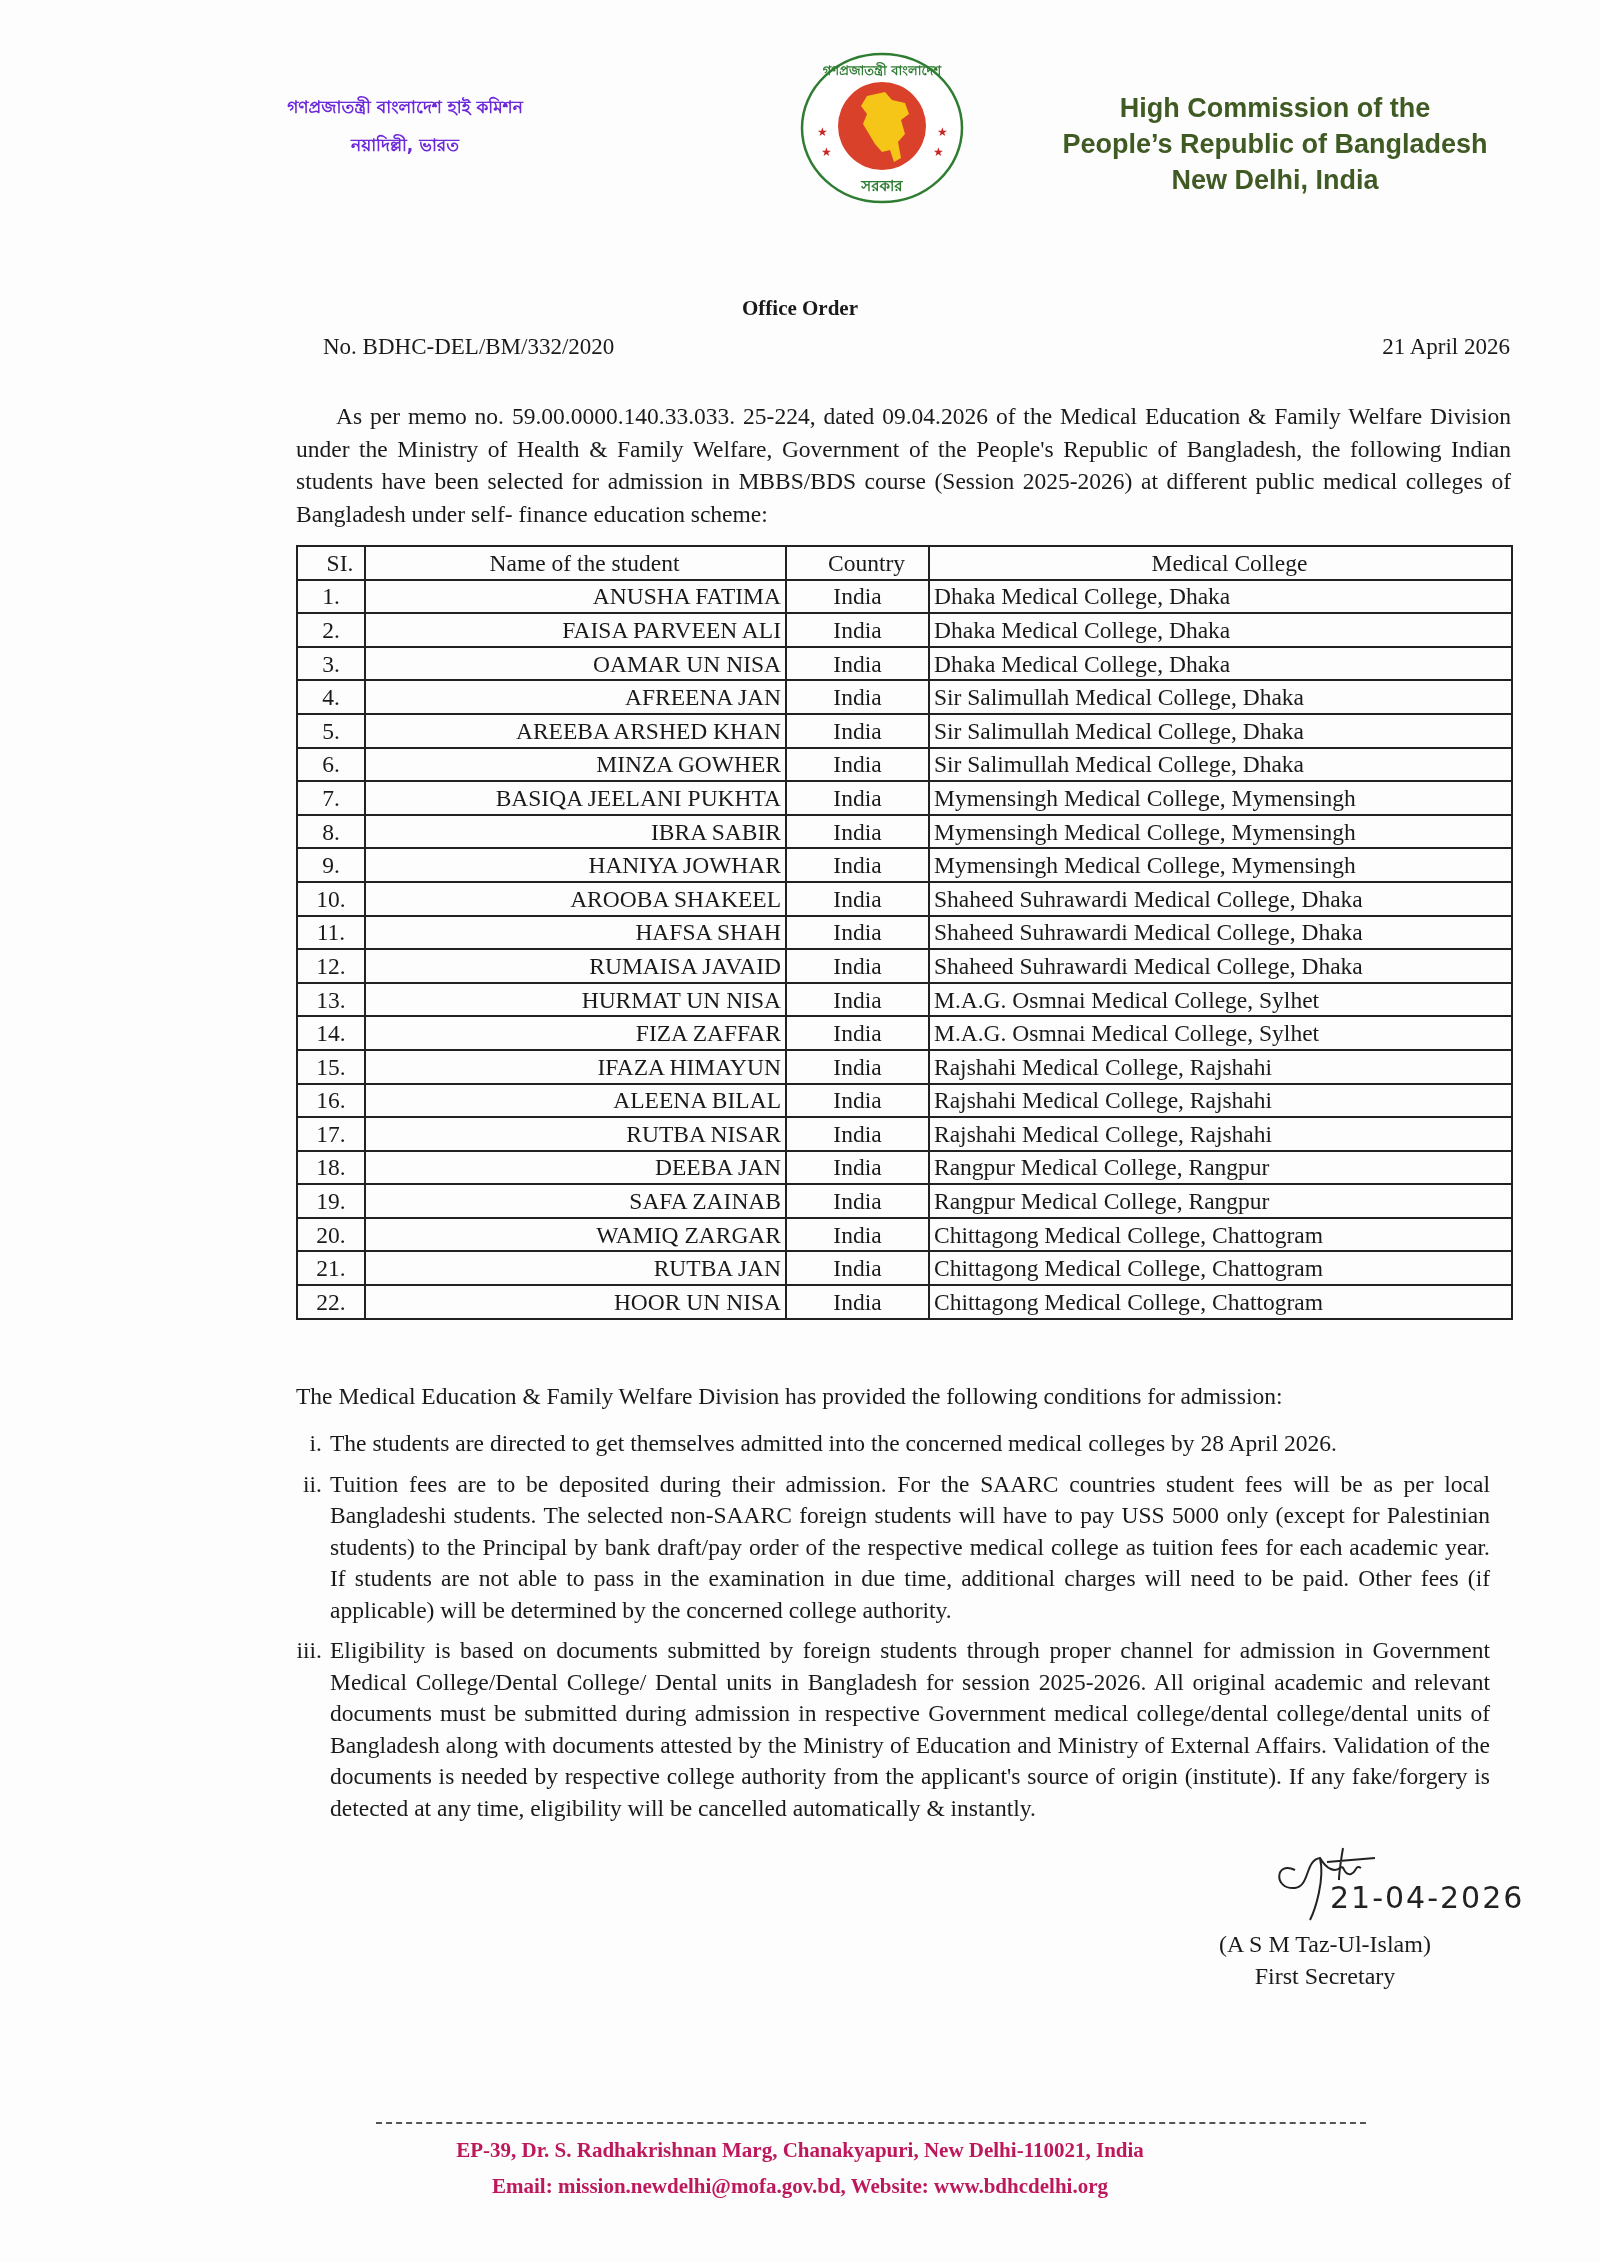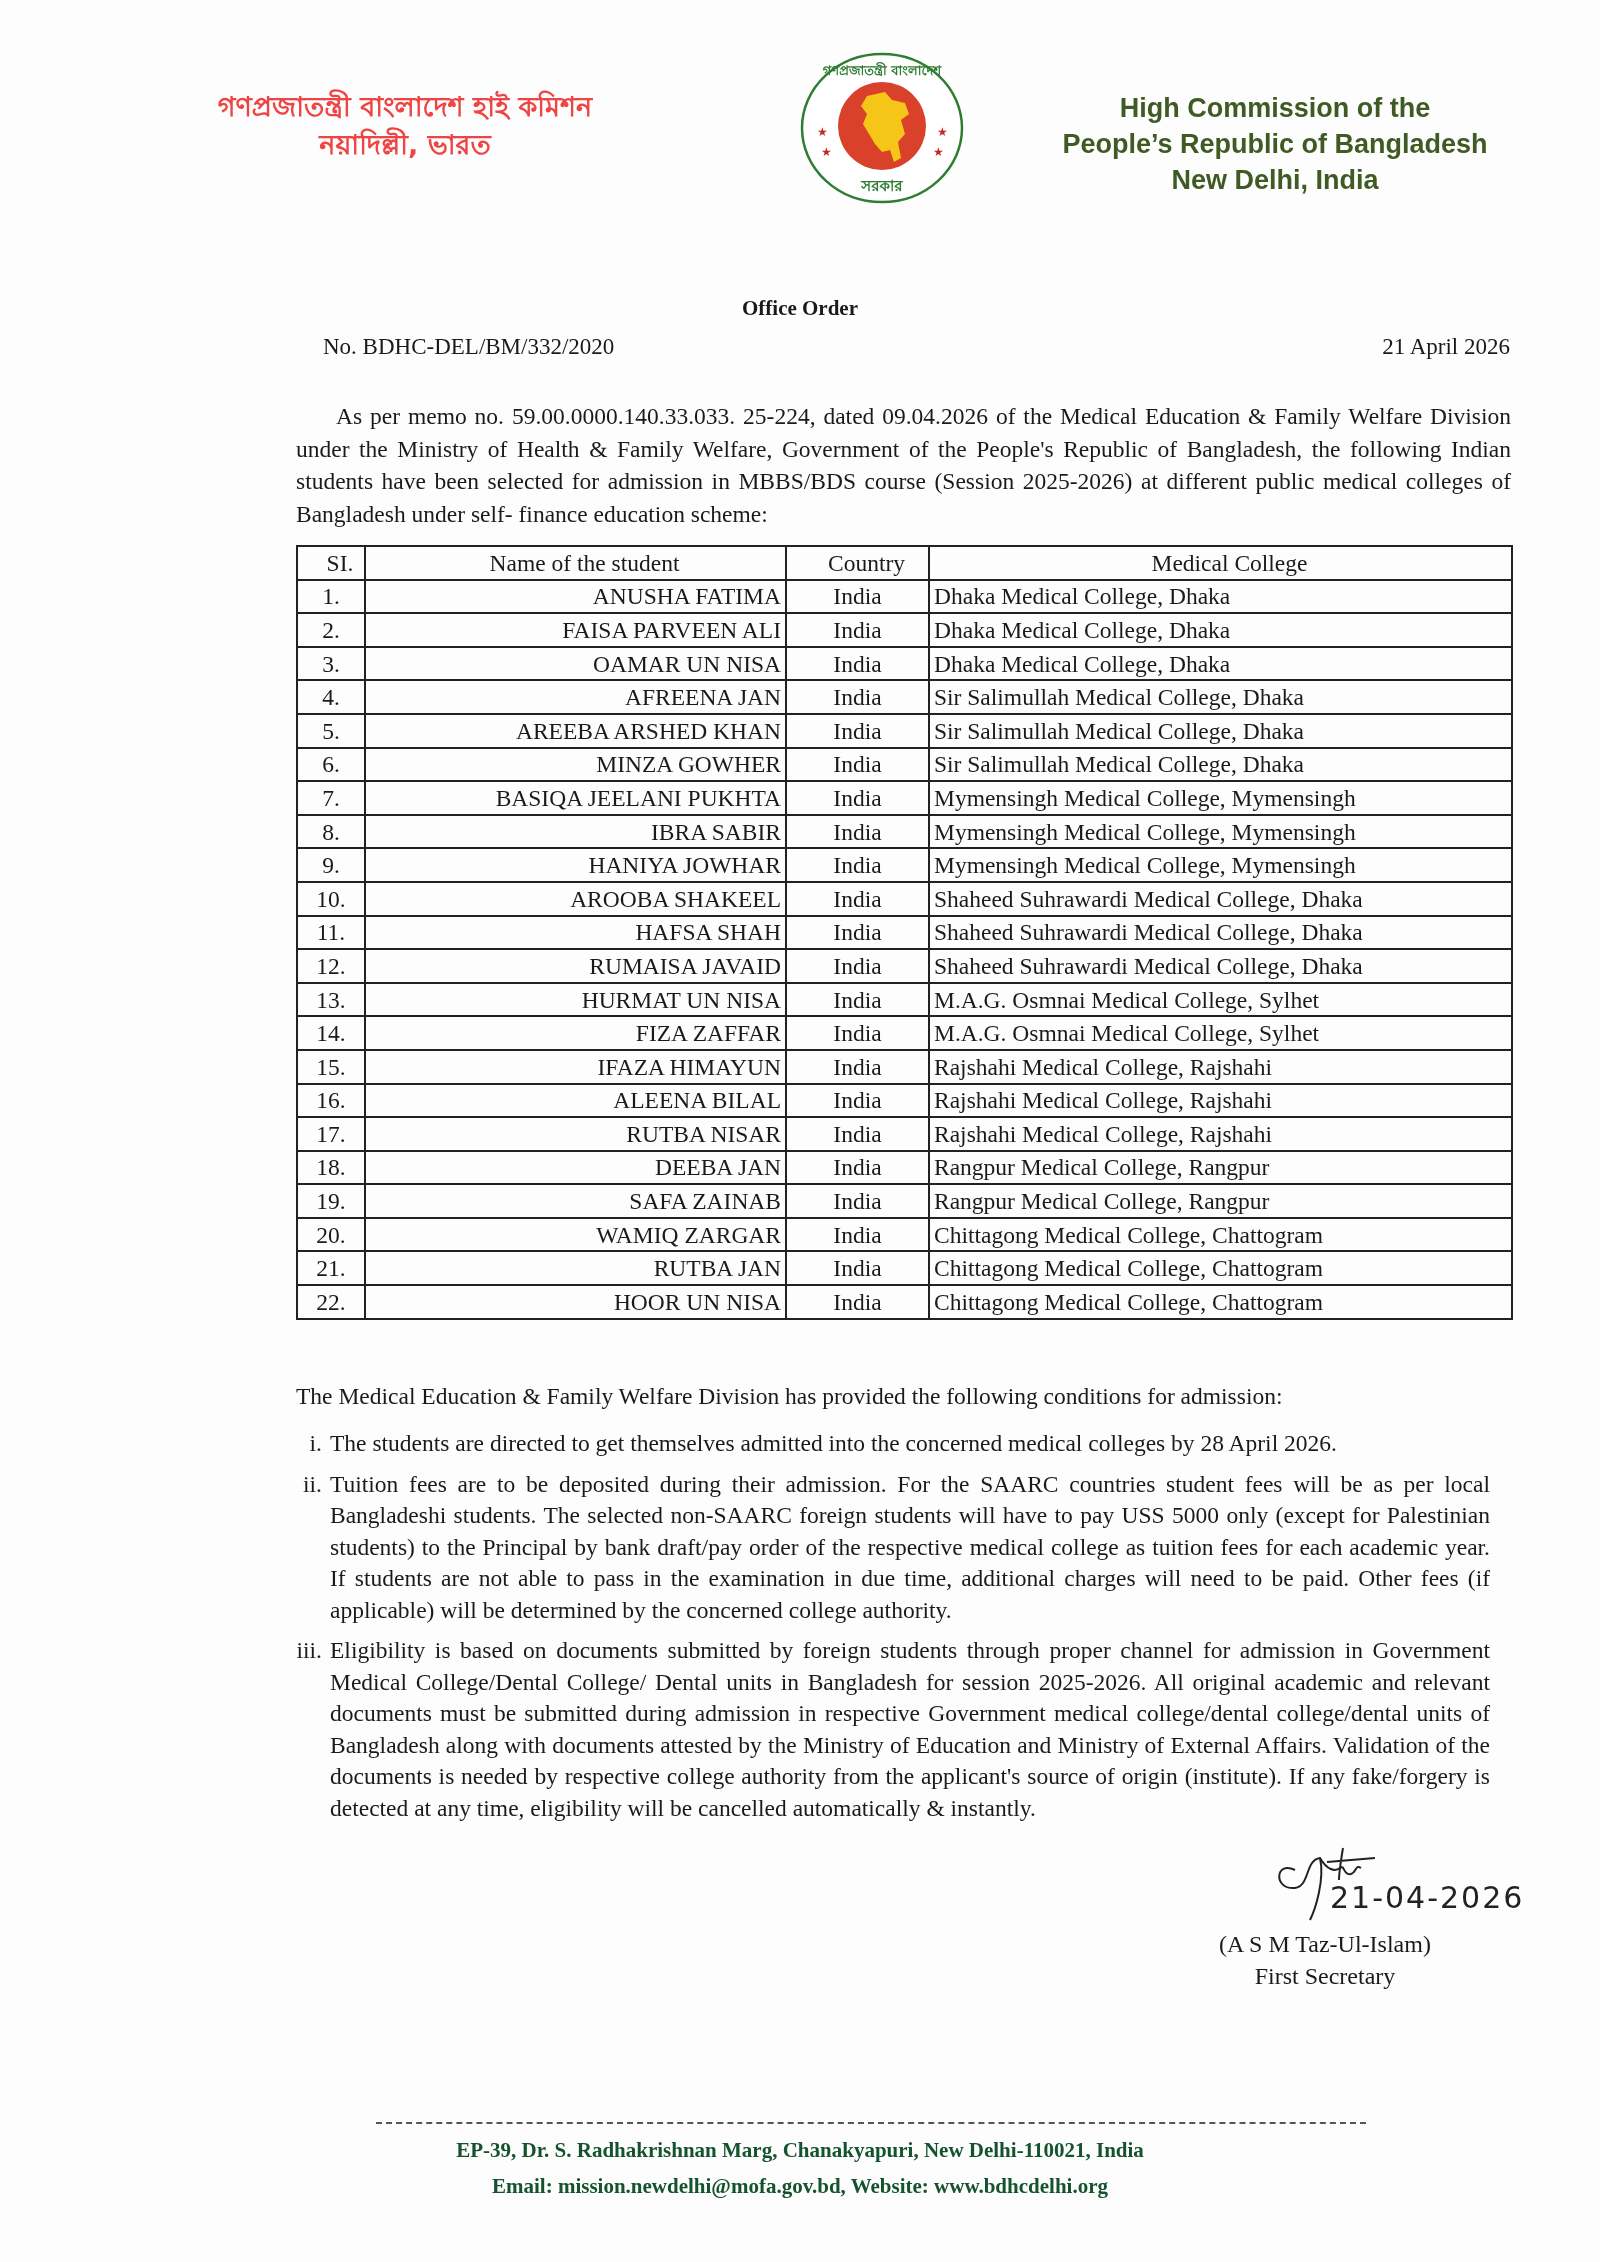--- a/index.html
+++ b/index.html
@@ -1,20 +1,20 @@
 <!DOCTYPE html>
 <html><head>
 <meta charset="utf-8">
 <style>
   html, body { margin: 0; padding: 0; background: #ffffff; }
   body { width: 1600px; height: 2262px; position: relative; overflow: hidden; color: #1a1a1a; }
   .page { position: absolute; left: 0; top: 0; width: 1600px; height: 2262px; background: #fdfdfd; }
 
-  .bn-head { position: absolute; left: 175px; top: 88px; width: 460px; text-align: center; color: #ef4444;
-    font-family: "DejaVu Sans", sans-serif; font-weight: bold; font-size: 27px; line-height: 38px; }
+  .bn-head { position: absolute; left: 175px; top: 88px; width: 460px; text-align: center; color: #6d28d9;
+    font-family: "DejaVu Sans", sans-serif; font-weight: bold; font-size: 17px; line-height: 38px; }
   .en-head { position: absolute; left: 1060px; top: 90px; width: 430px; text-align: center; color: #3f5a22;
     font-family: "Liberation Sans", sans-serif; font-weight: bold; font-size: 27px; line-height: 36px; }
   .emblem { position: absolute; left: 797px; top: 48px; width: 170px; height: 160px; }
 
   .serif { font-family: "Liberation Serif", serif; }
   .title { position: absolute; left: 0; width: 1600px; top: 296px; text-align: center; font-weight: bold; font-size: 21px; }
   .memo-no { position: absolute; left: 323px; top: 334px; font-size: 23px; }
   .memo-date { position: absolute; right: 90px; top: 334px; font-size: 23px; }
 
   .intro { position: absolute; left: 296px; top: 400px; width: 1215px; font-size: 23.5px; line-height: 32.5px; text-align: justify; text-indent: 40px; }
@@ -30,21 +30,21 @@
   .cond-intro { position: absolute; left: 296px; top: 1383px; width: 1220px; font-size: 23.5px; }
   .conds { position: absolute; left: 280px; top: 1428px; width: 1210px; font-size: 23.5px; line-height: 31.5px; }
   .cond { position: relative; padding-left: 50px; margin-bottom: 9px; text-align: justify; }
   .cond .num { position: absolute; left: 0; width: 42px; text-align: right; }
 
   .sig-mark { position: absolute; left: 1265px; top: 1840px; width: 200px; height: 82px; }
   .sig-date { position: absolute; left: 1330px; top: 1880px; font-family: "DejaVu Sans", sans-serif; font-size: 30px; color: #222; letter-spacing: 2px; }
   .signer { position: absolute; left: 1180px; top: 1928px; width: 290px; text-align: center; font-size: 24px; line-height: 32px; }
 
   .footer-rule { position: absolute; left: 376px; top: 2122px; width: 990px; border-top: 2px dashed #555; }
-  .footer { position: absolute; left: 0; width: 1600px; text-align: center; color: #14532d; font-weight: bold; font-size: 21px; }
+  .footer { position: absolute; left: 0; width: 1600px; text-align: center; color: #be185d; font-weight: bold; font-size: 21px; }
 </style>
 </head>
 <body>
 
 <div class="page">
 
   <div class="bn-head">
     <div>গণপ্রজাতন্ত্রী বাংলাদেশ হাই কমিশন</div>
     <div>নয়াদিল্লী, ভারত</div>
   </div>

